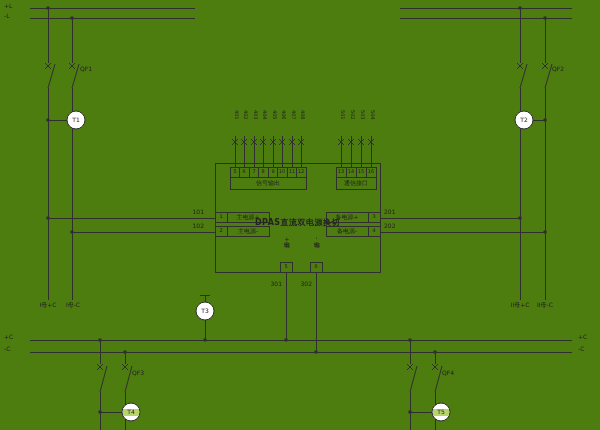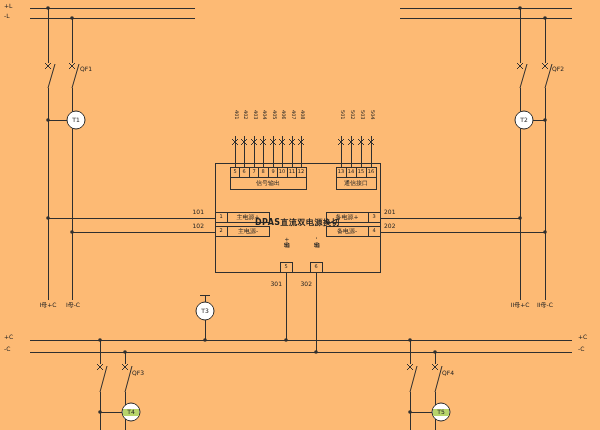--- a/index.html
+++ b/index.html
@@ -1,16 +1,16 @@
 <!DOCTYPE html>
 <html><head>
 <meta charset="utf-8">
 <style>
   html,body{margin:0;padding:0;background:#fff;}
-  #stage{position:relative;width:600px;height:430px;background:#fdba74;overflow:hidden;
+  #stage{position:relative;width:600px;height:430px;background:#4d7c0f;overflow:hidden;
          font-family:"DejaVu Sans",sans-serif;}
   #wires{position:absolute;left:0;top:0;}
   .lbl{position:absolute;font-size:6px;line-height:1.1;color:#222;white-space:nowrap;}
   .c{text-align:center;}
   .r{text-align:right;}
   .tiny{font-size:5px;}
   .title{font-size:8px;font-weight:bold;letter-spacing:0.5px;}
   .vlbl{position:absolute;writing-mode:vertical-rl;text-orientation:mixed;
         font-size:5px;color:#222;line-height:1;width:8px;height:26px;overflow:hidden;}
   .hl{background:#b7d46b;}

